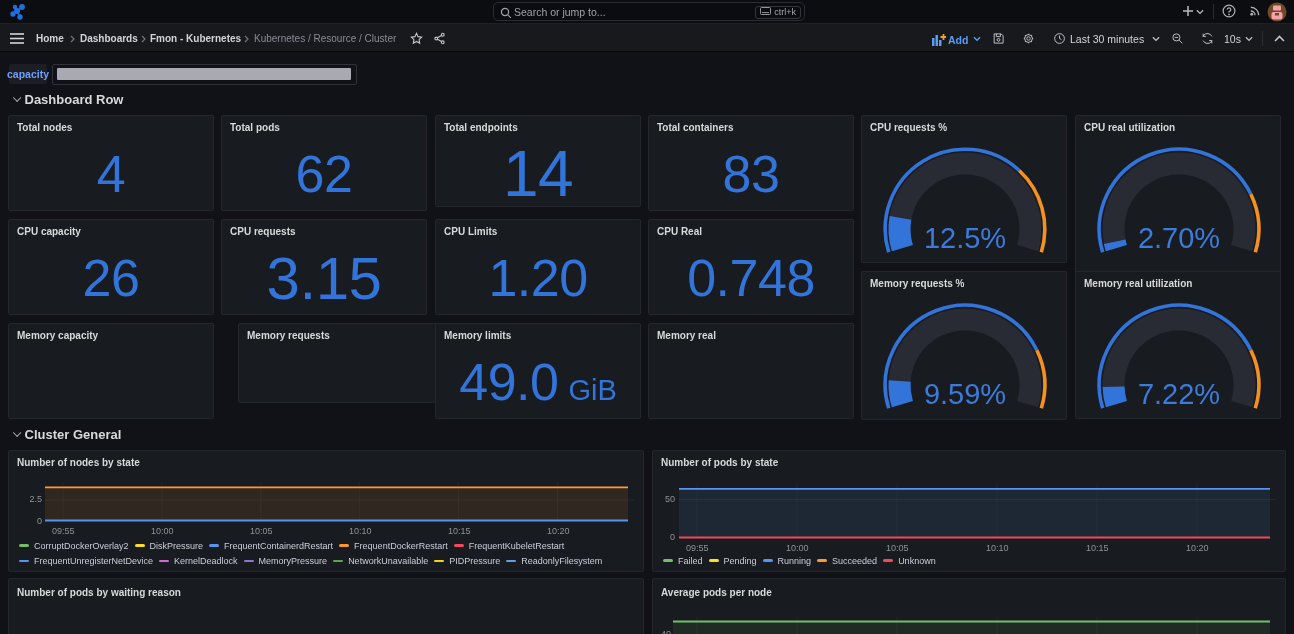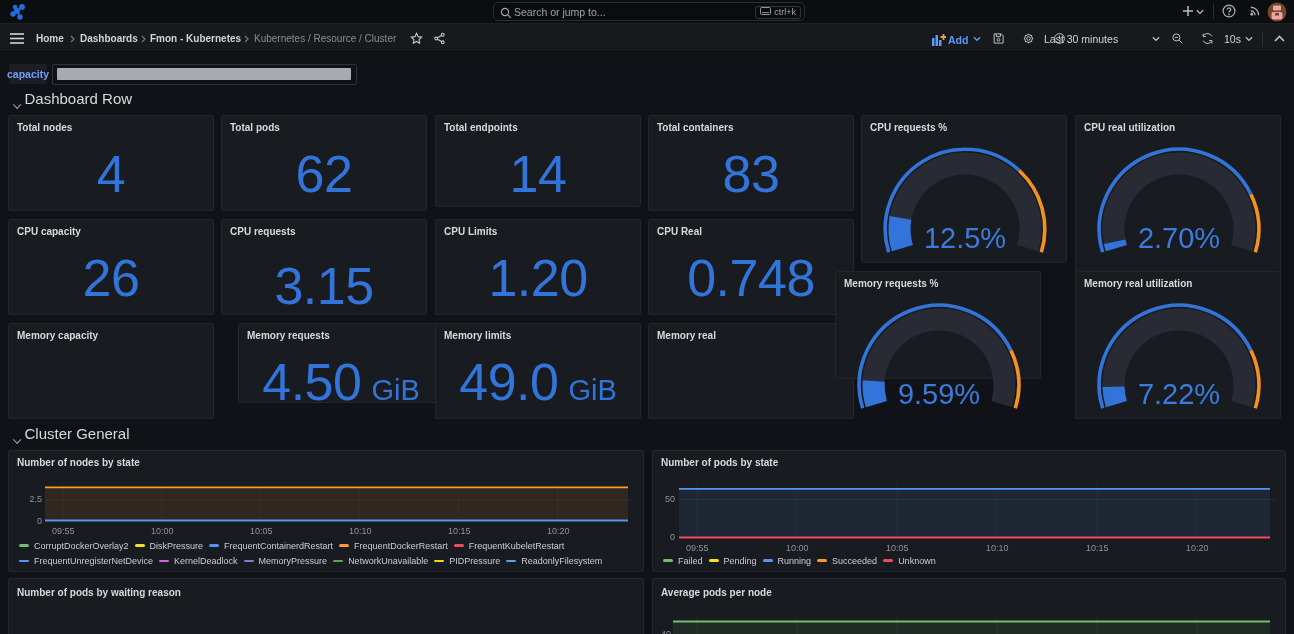--- a/index.html
+++ b/index.html
@@ -3,21 +3,21 @@
 *{margin:0;padding:0;box-sizing:border-box}
 body{width:1294px;height:634px;background:#111217;font-family:"Liberation Sans",sans-serif;overflow:hidden;position:relative}
 .abs{position:absolute}
 .panel{position:absolute;background:#181b1f;border:1px solid #23262b;border-radius:2px}
 .ptitle{position:absolute;left:8px;top:6px;font-size:10px;font-weight:700;color:#d8d9da;white-space:nowrap}
 .statval{position:absolute;left:0;right:0;text-align:center;color:#3274d9;font-weight:400;white-space:nowrap}
 .axis{position:absolute;font-size:9px;color:#90939b;white-space:nowrap}
 .leg{position:absolute;display:flex;align-items:center;font-size:9px;color:#ccccdc;white-space:nowrap}
 .sw{display:inline-block;width:10px;height:2.5px;border-radius:1.5px;margin-right:5px}
 .legitem{display:inline-flex;align-items:center;margin-right:6px}
-.rowhdr{position:absolute;display:flex;align-items:flex-end;color:#d8d9da;font-size:15px;font-weight:400}
+.rowhdr{position:absolute;display:flex;align-items:center;color:#d8d9da;font-size:13px;font-weight:700}
 .chev{display:inline-block;width:5.5px;height:5.5px;border-left:1.4px solid #9fa1a6;border-bottom:1.4px solid #9fa1a6;transform:rotate(-45deg);margin-right:5px;margin-top:-3px}
 .crumb{position:absolute;top:32px;font-size:10px;font-weight:700;color:#d3d4d8;line-height:14px}
 .tbtxt{position:absolute;top:32.5px;font-size:10.5px;color:#d3d4d8;line-height:13px}
 </style></head><body>
 <div class="abs" style="left:0;top:0;width:1294px;height:24px;background:#0c0d10;border-bottom:1px solid #1e2025"></div>
 <svg class="abs" style="left:9px;top:3px" width="18" height="18" viewBox="0 0 18 18">
 <g stroke="#1f6fe0" stroke-width="1.6" fill="#1f6fe0">
 <line x1="8" y1="8" x2="4" y2="11"></line>
       <line x1="8" y1="8" x2="13" y2="4"></line>
       <line x1="8" y1="8" x2="11" y2="14"></line>
@@ -120,21 +120,21 @@
     <g fill="none" stroke="#c0c2c7" stroke-width="1.8">
       <circle cx="12" cy="12" r="3.2"></circle>
       <path d="M12 2.5 L13.3 5.5 L10.7 5.5 Z M12 21.5 L13.3 18.5 L10.7 18.5 Z M2.5 12 L5.5 10.7 L5.5 13.3 Z M21.5 12 L18.5 10.7 L18.5 13.3 Z M5.3 5.3 L8 6.2 L6.2 8 Z M18.7 5.3 L17.8 8 L16 6.2 Z M5.3 18.7 L6.2 16 L8 17.8 Z M18.7 18.7 L16 17.8 L17.8 16 Z" fill="#c0c2c7" stroke="none"></path>
       <circle cx="12" cy="12" r="7.2"></circle>
     </g>
   </svg>
 <svg class="abs" style="left:1053px;top:31.5px" width="13" height="13" viewBox="0 0 24 24">
     <circle cx="12" cy="12" r="9" fill="none" stroke="#c0c2c7" stroke-width="1.8"></circle>
     <path d="M12 6.5 V12 L15.5 14" stroke="#c0c2c7" stroke-width="1.8" fill="none"></path>
   </svg>
-<div class="tbtxt" style="left:1044px">Last 30 minutes</div>
+<div class="tbtxt" style="left:1070px">Last 30 minutes</div>
 <svg class="abs" style="left:1152px;top:36px" width="8" height="6" viewBox="0 0 9 6">
     <path d="M1 1 L4.5 4.5 L8 1" stroke="#c0c2c7" stroke-width="1.4" fill="none"></path>
   </svg>
 <svg class="abs" style="left:1171px;top:31.5px" width="13" height="13" viewBox="0 0 24 24">
     <circle cx="10" cy="10" r="6.5" fill="none" stroke="#c0c2c7" stroke-width="1.8"></circle>
     <line x1="15" y1="15" x2="21" y2="21" stroke="#c0c2c7" stroke-width="1.8"></line>
     <line x1="7" y1="10" x2="13" y2="10" stroke="#c0c2c7" stroke-width="1.8"></line>
   </svg>
 <svg class="abs" style="left:1201px;top:31.5px" width="13" height="13" viewBox="0 0 24 24">
     <g fill="none" stroke="#c0c2c7" stroke-width="1.8">
@@ -160,48 +160,47 @@
 <div class="panel" style="left:8px;top:115px;width:206px;height:96px">
 <div class="ptitle">Total nodes</div>
 <div class="statval" style="top:32px;font-size:52px;line-height:53px;letter-spacing:-0.5px">4</div>
 </div>
 <div class="panel" style="left:221px;top:115px;width:206px;height:96px">
 <div class="ptitle">Total pods</div>
 <div class="statval" style="top:32px;font-size:52px;line-height:53px;letter-spacing:-0.5px">62</div>
 </div>
 <div class="panel" style="left:435px;top:115px;width:206px;height:92px">
 <div class="ptitle">Total endpoints</div>
-<div class="statval" style="top:32px;font-size:52px;line-height:53px;letter-spacing:-0.5px">14</div>
+<div class="statval" style="top:32px;font-size:64px;line-height:53px;letter-spacing:-0.5px">14</div>
 </div>
 <div class="panel" style="left:648px;top:115px;width:206px;height:96px">
 <div class="ptitle">Total containers</div>
 <div class="statval" style="top:32px;font-size:52px;line-height:53px;letter-spacing:-0.5px">83</div>
 </div>
 <div class="panel" style="left:8px;top:219px;width:206px;height:96px">
 <div class="ptitle">CPU capacity</div>
 <div class="statval" style="top:32px;font-size:52px;line-height:53px;letter-spacing:-0.5px">26</div>
 </div>
 <div class="panel" style="left:221px;top:219px;width:206px;height:96px">
 <div class="ptitle">CPU requests</div>
-<div class="statval" style="top:40px;font-size:52px;line-height:53px;letter-spacing:-0.5px">3.15</div>
+<div class="statval" style="top:32px;font-size:60px;line-height:53px;letter-spacing:-0.5px">3.15</div>
 </div>
 <div class="panel" style="left:435px;top:219px;width:206px;height:96px">
 <div class="ptitle">CPU Limits</div>
 <div class="statval" style="top:32px;font-size:52px;line-height:53px;letter-spacing:-0.5px">1.20</div>
 </div>
 <div class="panel" style="left:648px;top:219px;width:206px;height:96px">
 <div class="ptitle">CPU Real</div>
 <div class="statval" style="top:32px;font-size:52px;line-height:53px;letter-spacing:-0.5px">0.748</div>
 </div>
 <div class="panel" style="left:8px;top:323px;width:206px;height:96px">
 <div class="ptitle">Memory capacity</div>
 </div>
 <div class="panel" style="left:238px;top:323px;width:206px;height:80px">
 <div class="ptitle">Memory requests</div>
-<div class="statval" style="top:32px;font-size:52px;line-height:53px;letter-spacing:-0.5px">4.50<span style="font-size:29px;letter-spacing:0;margin-left:10px;display:inline-block">GiB</span></div>
 </div>
 <div class="panel" style="left:435px;top:323px;width:206px;height:96px">
 <div class="ptitle">Memory limits</div>
 <div class="statval" style="top:32px;font-size:52px;line-height:53px;letter-spacing:-0.5px">49.0<span style="font-size:29px;letter-spacing:0;margin-left:10px;display:inline-block">GiB</span></div>
 </div>
 <div class="panel" style="left:648px;top:323px;width:206px;height:96px">
 <div class="ptitle">Memory real</div>
 </div>
 <div class="panel" style="left:861px;top:115px;width:206px;height:148px">
 <div class="ptitle">CPU requests %</div>
@@ -218,21 +217,21 @@
 <div class="ptitle">CPU real utilization</div>
 <svg width="204" height="146" style="position:absolute;left:0;top:0">
 <path d="M 26.69 136.33 A 79.80 79.80 0 0 1 174.85 78.27" stroke="#3274d9" stroke-width="3.6" fill="none"></path>
 <path d="M 174.85 78.27 A 79.80 79.80 0 0 1 179.31 136.33" stroke="#f59120" stroke-width="3.6" fill="none"></path>
 <path d="M 29.84 135.37 A 76.50 76.50 0 1 1 176.16 135.37 L 155.12 128.93 A 54.50 54.50 0 1 0 50.88 128.93 Z" fill="#282b33"></path>
 
 <path d="M 29.84 135.37 A 76.50 76.50 0 0 1 27.96 127.89 L 49.54 123.61 A 54.50 54.50 0 0 0 50.88 128.93 Z" fill="#3274d9"></path>
 <text x="103.0" y="132" text-anchor="middle" font-family="Liberation Sans, sans-serif" font-size="29" fill="#3d7bdb">2.70%</text>
 </svg>
 </div>
-<div class="panel" style="left:835px;top:271px;width:206px;height:108px">
+<div class="panel" style="left:861px;top:271px;width:206px;height:149px">
 <div class="ptitle">Memory requests %</div>
 <svg width="204" height="146" style="position:absolute;left:0;top:0">
 <path d="M 26.69 136.33 A 79.80 79.80 0 0 1 174.85 78.27" stroke="#3274d9" stroke-width="3.6" fill="none"></path>
 <path d="M 174.85 78.27 A 79.80 79.80 0 0 1 179.31 136.33" stroke="#f59120" stroke-width="3.6" fill="none"></path>
 <path d="M 29.84 135.37 A 76.50 76.50 0 1 1 176.16 135.37 L 155.12 128.93 A 54.50 54.50 0 1 0 50.88 128.93 Z" fill="#282b33"></path>
 
 <path d="M 29.84 135.37 A 76.50 76.50 0 0 1 26.64 108.30 L 48.60 109.65 A 54.50 54.50 0 0 0 50.88 128.93 Z" fill="#3274d9"></path>
 <text x="103.0" y="132" text-anchor="middle" font-family="Liberation Sans, sans-serif" font-size="29" fill="#3d7bdb">9.59%</text>
 </svg>
 </div>

